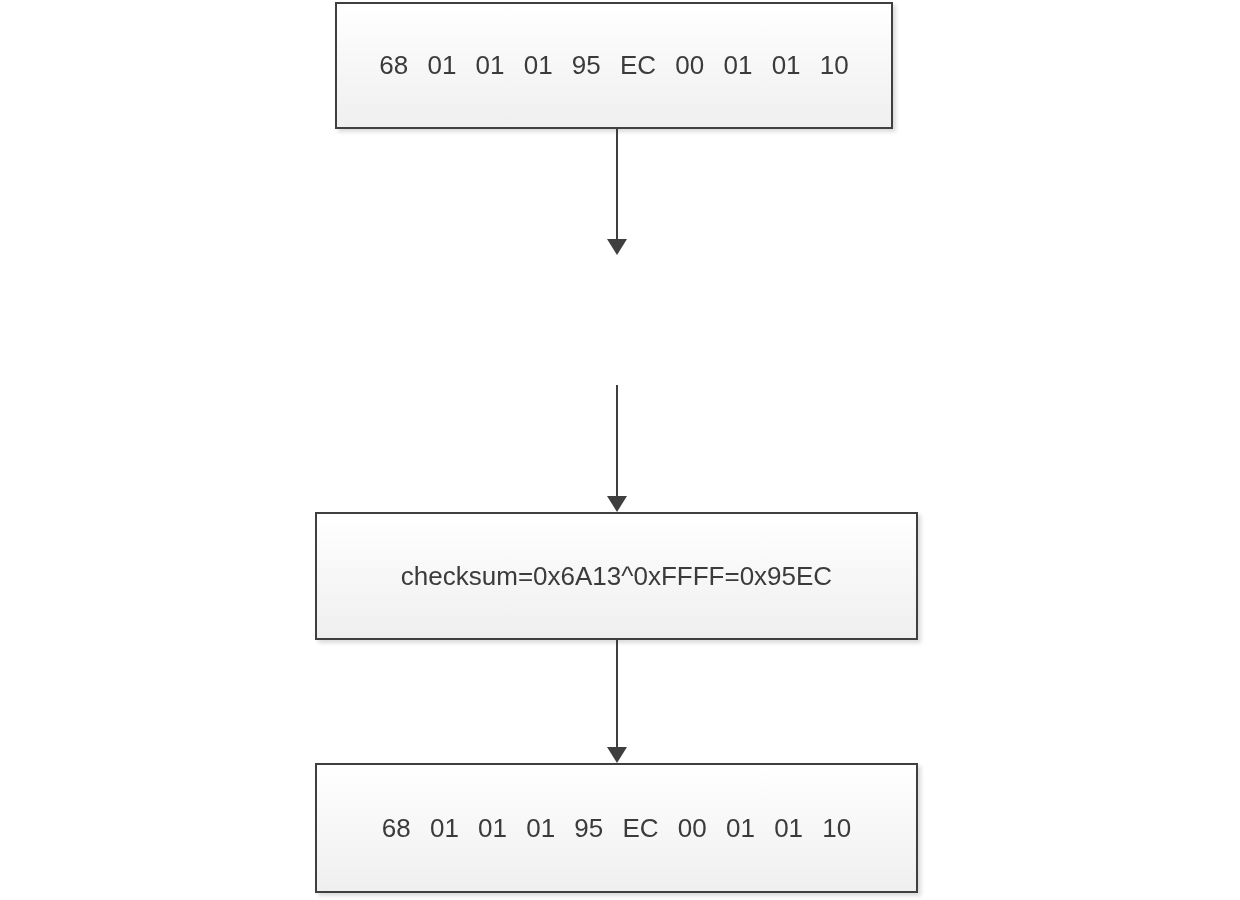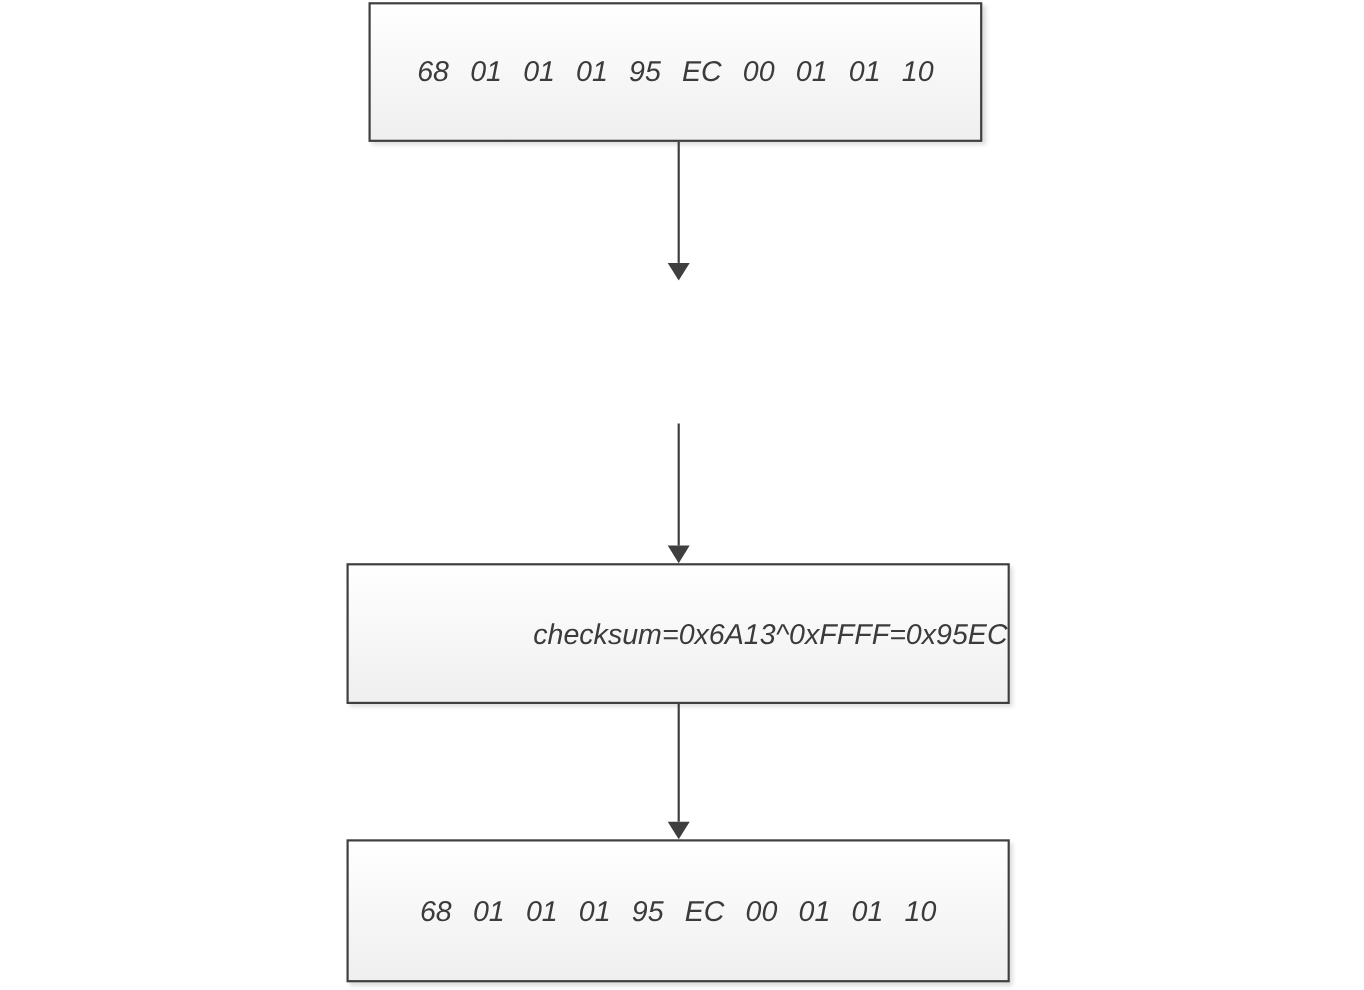--- a/index.html
+++ b/index.html
@@ -9,21 +9,20 @@
   body {
     background: #ffffff;
     font-family: "Liberation Sans", sans-serif;
   }
   .canvas {
     position: relative;
     width: 1240px;
     height: 900px;
     background: var(--background, #ffffff);
     overflow: hidden;
-    font-style: italic;
   }
   .node {
     position: absolute;
     box-sizing: border-box;
     border: 2px solid var(--node-border, #3f3f3f);
     background: linear-gradient(to bottom, var(--node-fill-top, #ffffff) 0%, var(--node-fill-bottom, #efefef) 100%);
     box-shadow: 3px 3px 4px rgba(0, 0, 0, 0.14);
     display: flex;
     align-items: center;
     justify-content: center;
@@ -68,21 +67,21 @@
     <div class="arrow-line"></div>
     <div class="arrow-head"></div>
   </div>
 
 
   <div class="arrow" style="left:607px; top:385px; height:127px;">
     <div class="arrow-line"></div>
     <div class="arrow-head"></div>
   </div>
 
-  <div class="node" style="left:315px; top:512px; width:603px; height:128px;justify-content:flex-end;">
+  <div class="node" style="left:315px; top:512px; width:603px; height:128px;">
     <span>checksum=0x6A13^0xFFFF=0x95EC</span>
   </div>
 
   <div class="arrow" style="left:607px; top:640px; height:123px;">
     <div class="arrow-line"></div>
     <div class="arrow-head"></div>
   </div>
 
   <div class="node hex" style="left:315px; top:763px; width:603px; height:130px;">
     <span>68 01 01 01 95 EC 00 01 01 10</span>

